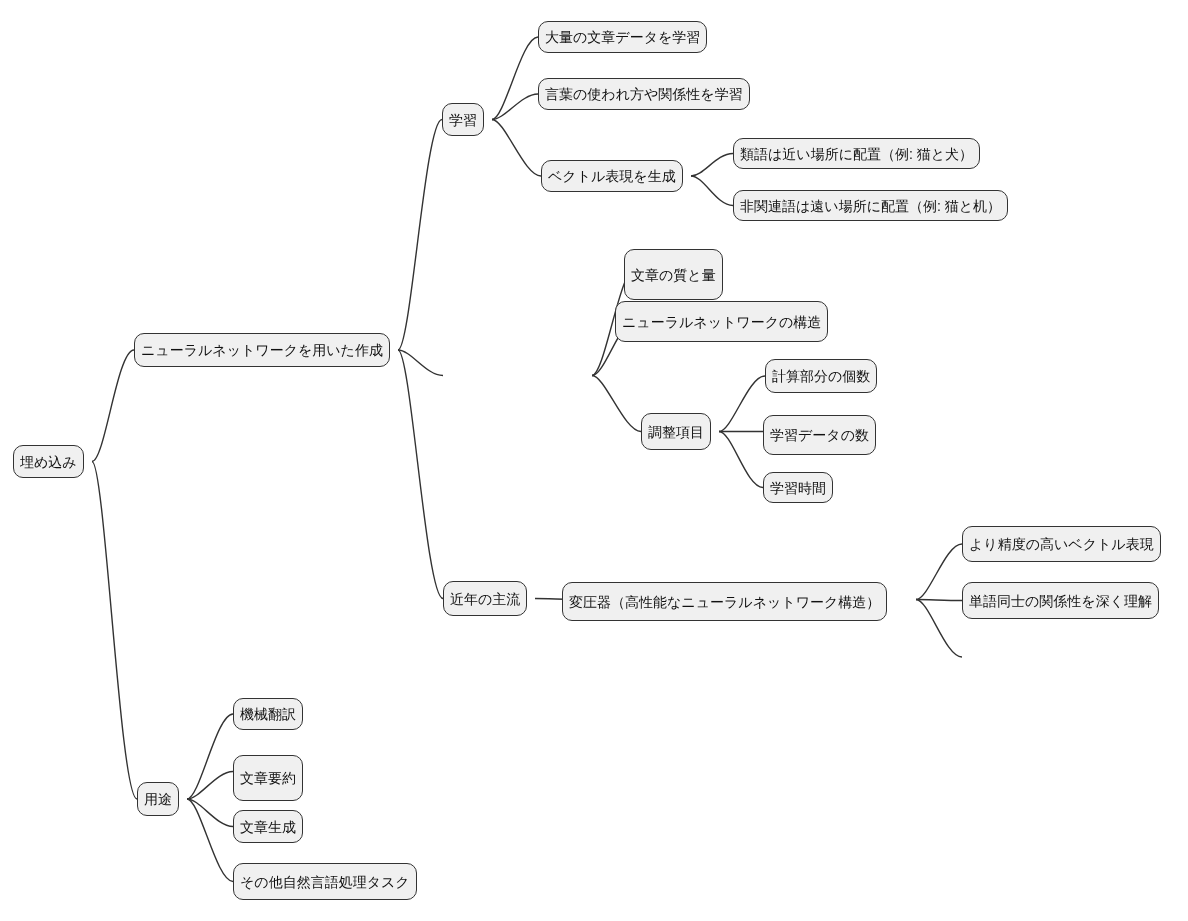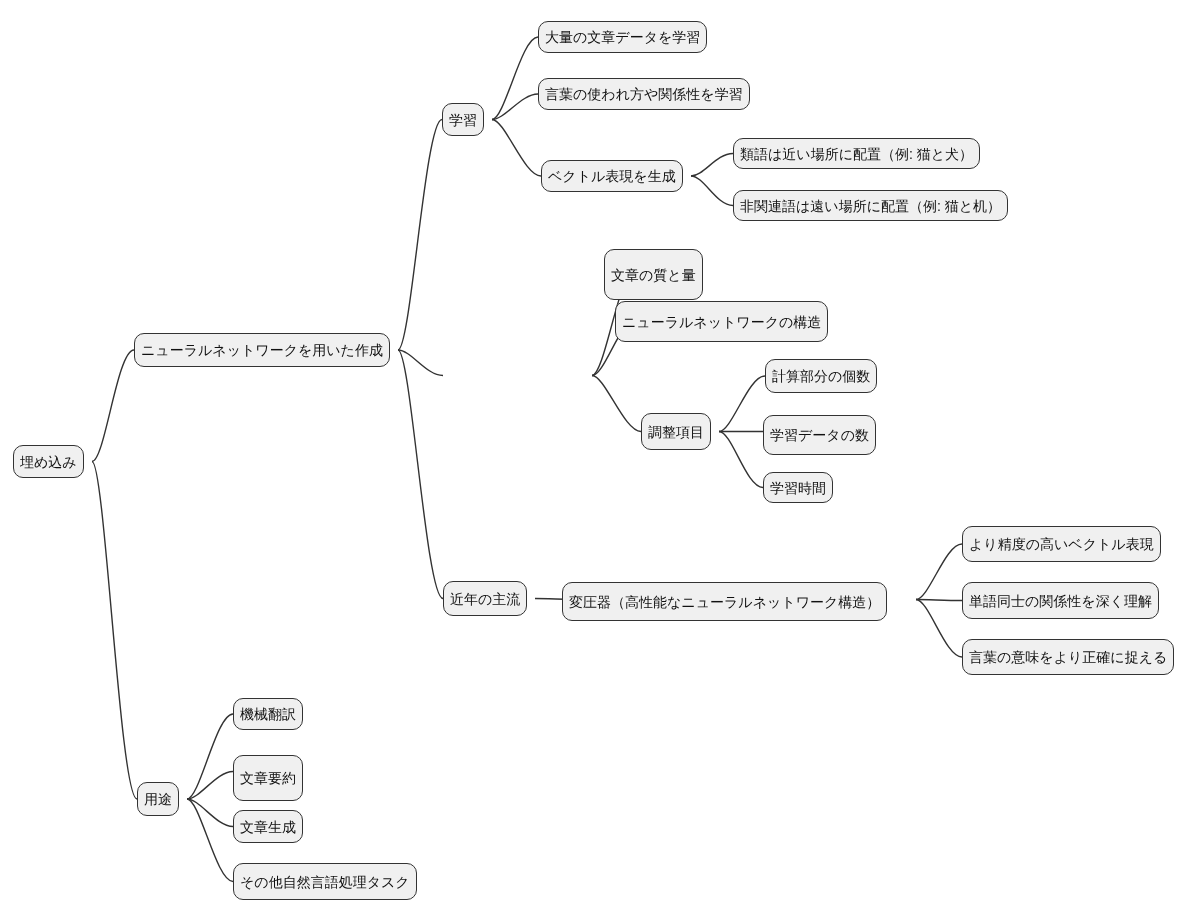--- a/index.html
+++ b/index.html
@@ -81,32 +81,31 @@
 
   <div class="node" id="n-c0" style="left:134px;top:333px;height:34px">ニューラルネットワークを用いた作成</div>
 
   <div class="node" id="n-c0-0" style="left:442px;top:103px;height:33px">学習</div>
   <div class="node" id="n-c0-0-0" style="left:538px;top:21px;height:32px">大量の文章データを学習</div>
   <div class="node" id="n-c0-0-1" style="left:538px;top:78px;height:32px">言葉の使われ方や関係性を学習</div>
   <div class="node" id="n-c0-0-2" style="left:541px;top:160px;height:32px">ベクトル表現を生成</div>
   <div class="node" id="n-c0-0-2-0" style="left:733px;top:138px;height:31px">類語は近い場所に配置（例: 猫と犬）</div>
   <div class="node" id="n-c0-0-2-1" style="left:733px;top:190px;height:31px">非関連語は遠い場所に配置（例: 猫と机）</div>
 
-  <div class="node" id="n-c0-1-0" style="left:604px;top:249px;height:51px">文章の質と量</div>
+  <div class="node" id="n-c0-1-0" style="left:624px;top:249px;height:51px">文章の質と量</div>
   <div class="node" id="n-c0-1-1" style="left:615px;top:301px;height:41px">ニューラルネットワークの構造</div>
   <div class="node" id="n-c0-1-2" style="left:641px;top:413px;height:37px">調整項目</div>
   <div class="node" id="n-c0-1-2-0" style="left:765px;top:359px;height:34px">計算部分の個数</div>
   <div class="node" id="n-c0-1-2-1" style="left:763px;top:415px;height:40px">学習データの数</div>
   <div class="node" id="n-c0-1-2-2" style="left:763px;top:472px;height:31px">学習時間</div>
 
   <div class="node" id="n-c0-2" style="left:443px;top:581px;height:35px">近年の主流</div>
   <div class="node" id="n-c0-2-0" style="left:562px;top:582px;height:39px">変圧器（高性能なニューラルネットワーク構造）</div>
   <div class="node" id="n-c0-2-0-0" style="left:962px;top:526px;height:36px">より精度の高いベクトル表現</div>
   <div class="node" id="n-c0-2-0-1" style="left:962px;top:582px;height:37px">単語同士の関係性を深く理解</div>
-  <div class="node" id="n-c0-2-0-2" style="left:962px;top:639px;height:36px">言葉の意味をより正確に捉える</div>
 
   <div class="node" id="n-c1" style="left:137px;top:782px;height:34px">用途</div>
   <div class="node" id="n-c1-0" style="left:233px;top:698px;height:32px">機械翻訳</div>
   <div class="node" id="n-c1-1" style="left:233px;top:755px;height:46px">文章要約</div>
   <div class="node" id="n-c1-2" style="left:233px;top:810px;height:33px">文章生成</div>
   <div class="node" id="n-c1-3" style="left:233px;top:863px;height:37px">その他自然言語処理タスク</div>
 
 </div>
 
 </body></html>

